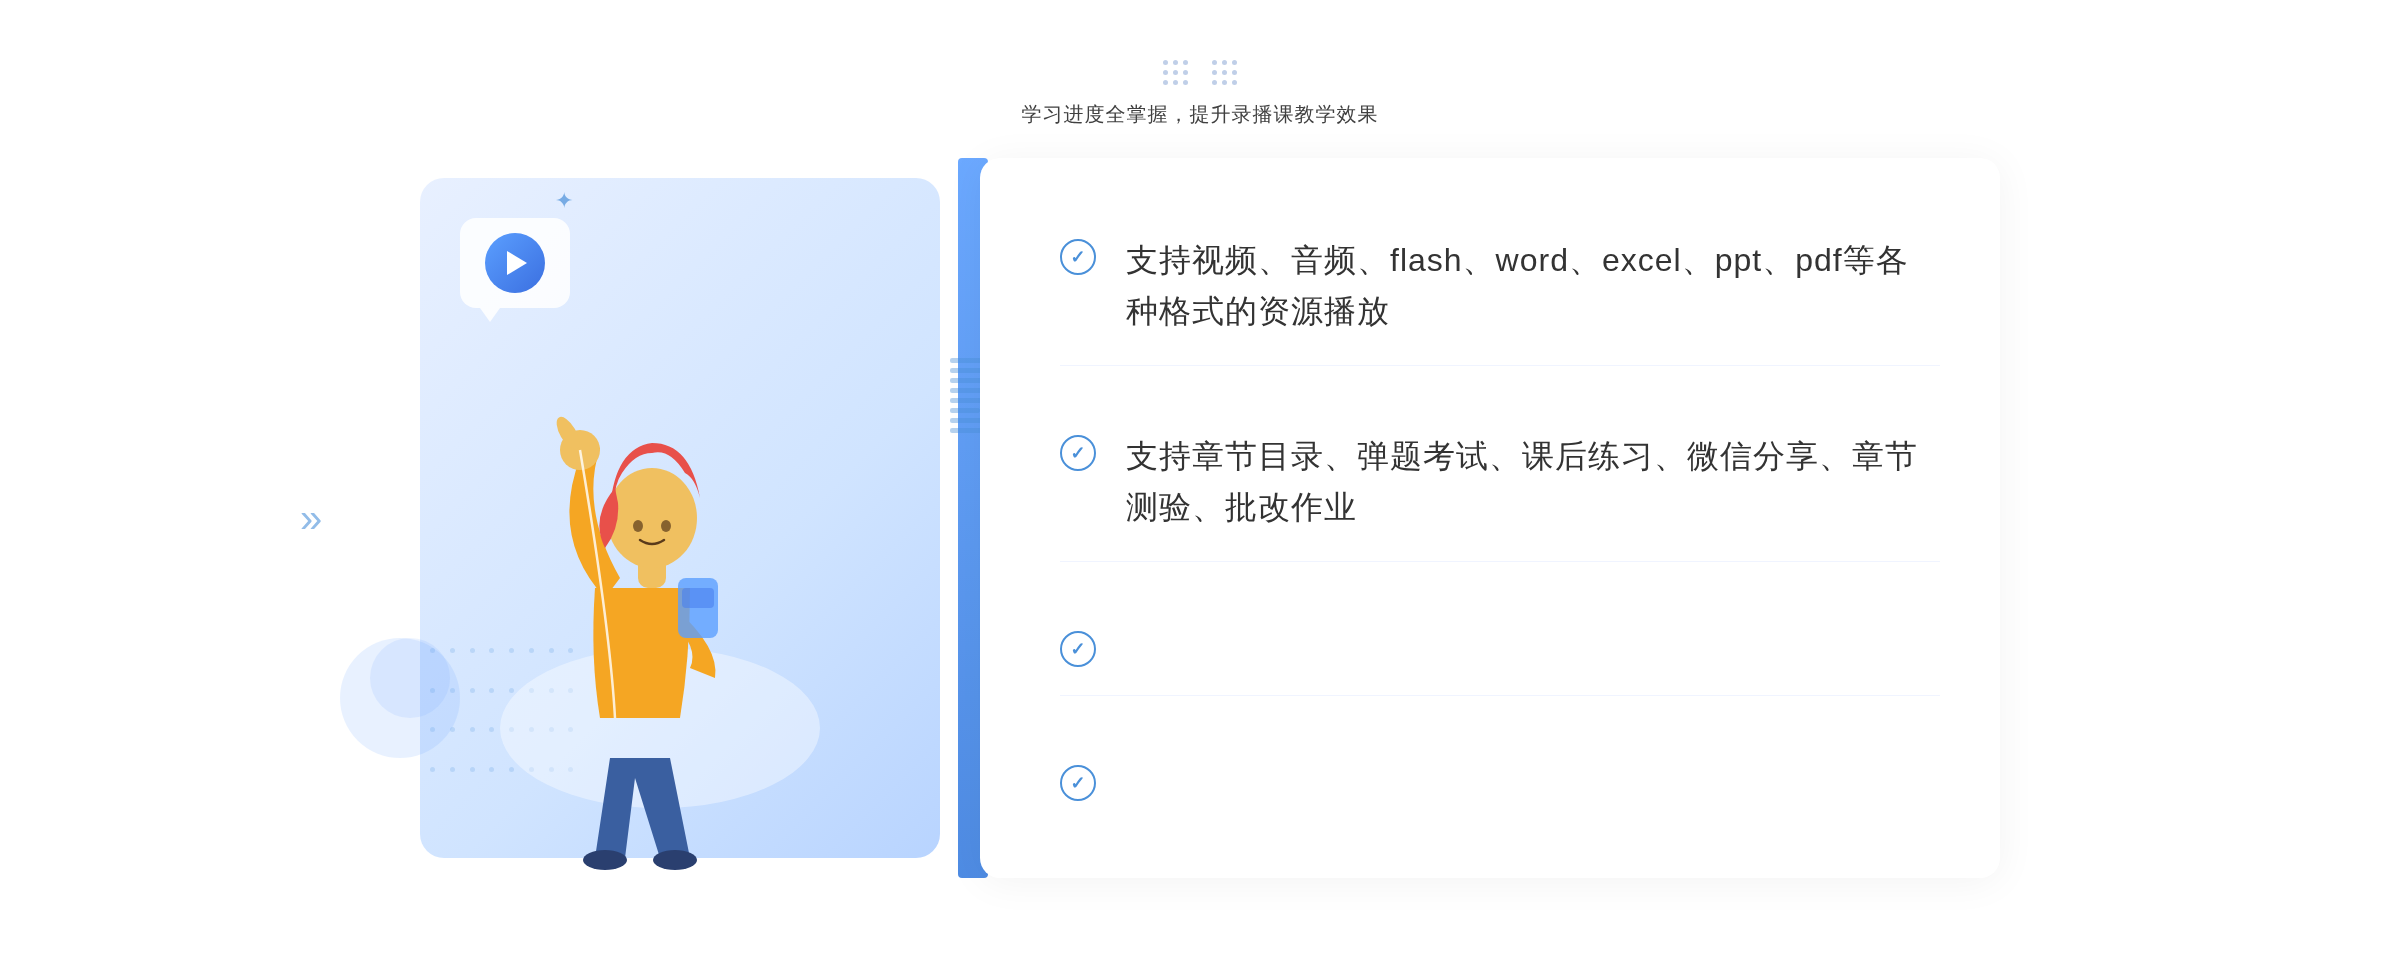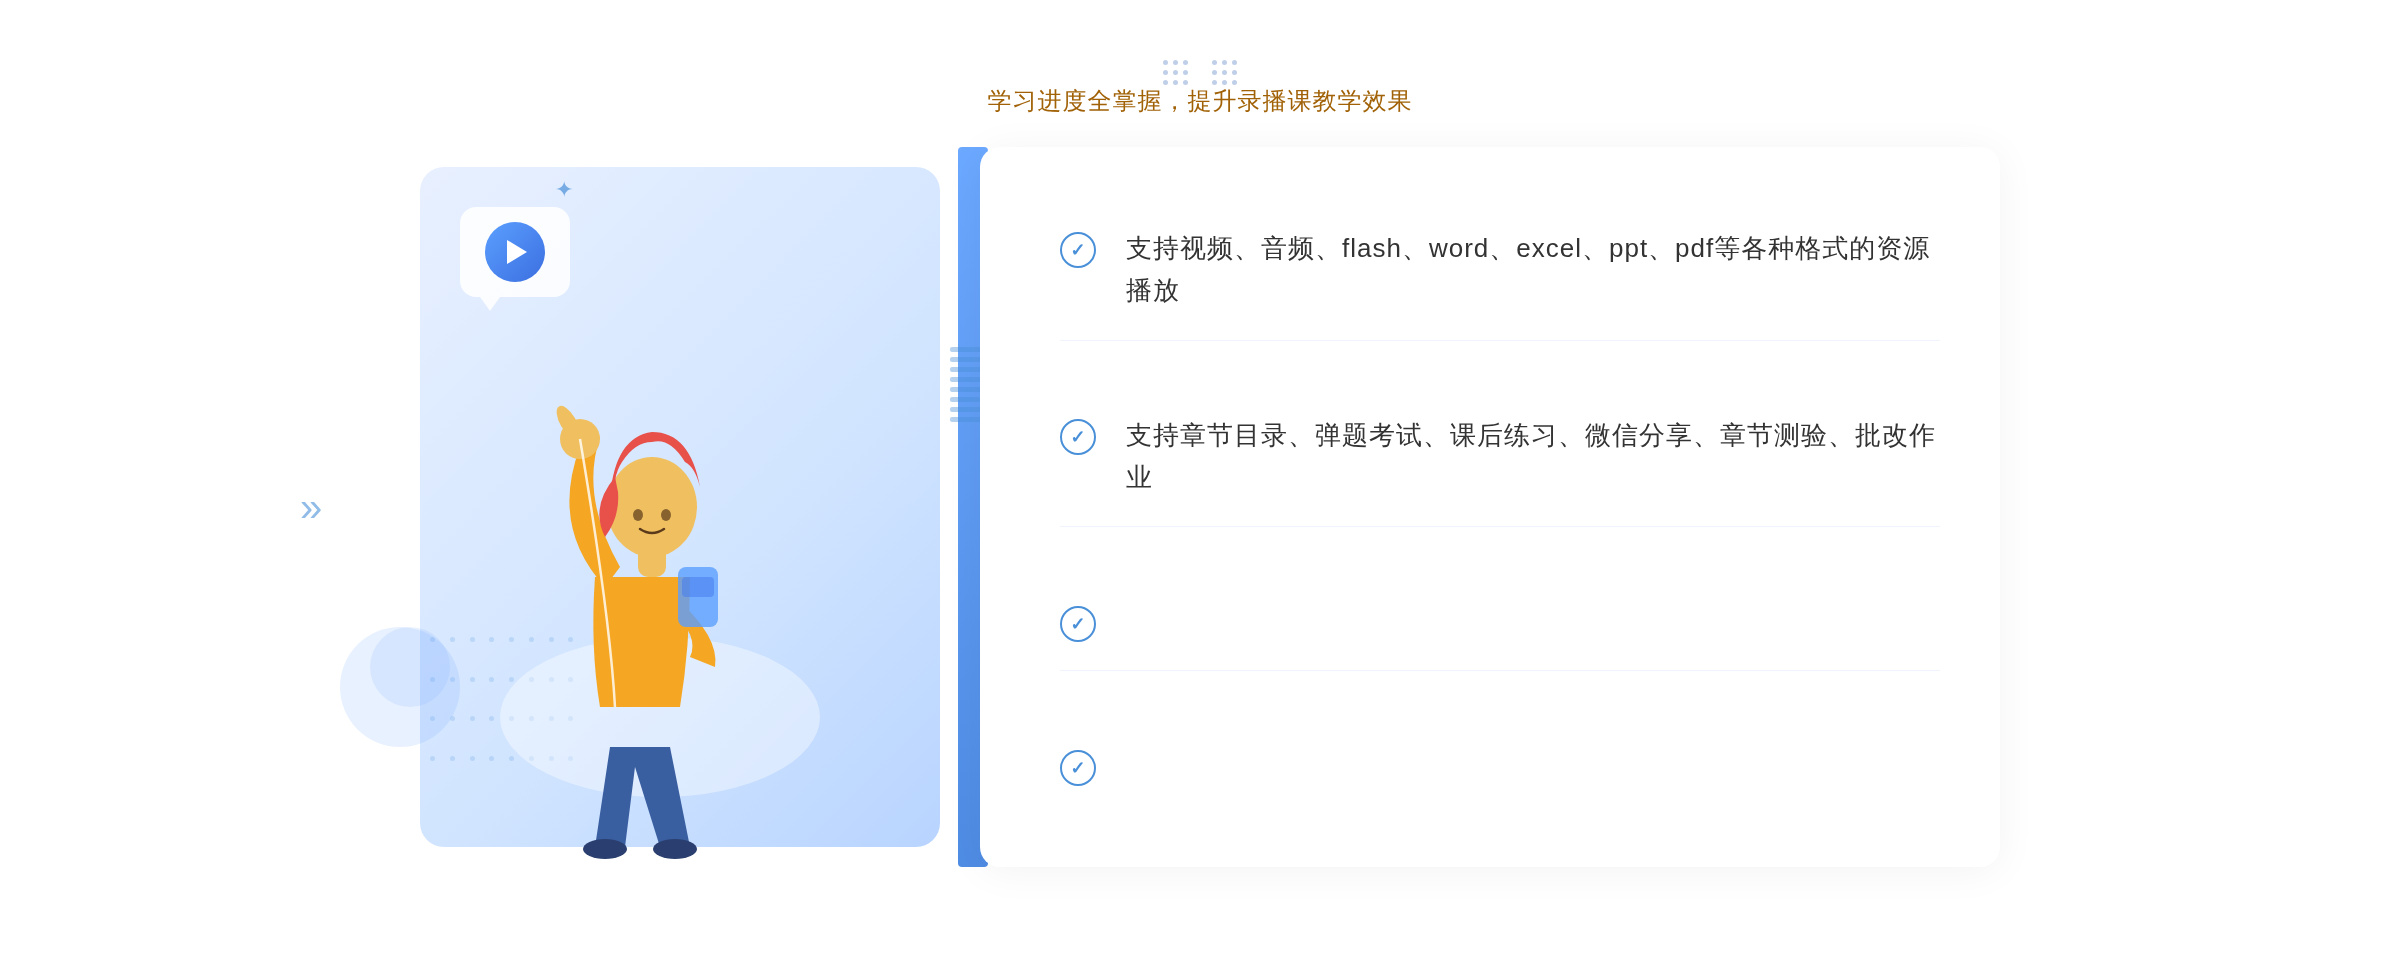--- a/index.html
+++ b/index.html
@@ -57,23 +57,23 @@
     }
 
     .main-title {
       font-size: 48px;
       font-weight: 600;
       color: #1a1a2e;
       letter-spacing: 2px;
     }
 
     .subtitle {
-      font-size: 24px;
-      color: #a16207;
-      margin-top: 0;
+      font-size: 20px;
+      color: #404040;
+      margin-top: 16px;
       letter-spacing: 1px;
     }
 
     
     .content-area {
       display: flex;
       align-items: stretch;
       width: 1600px;
       margin: 0 auto;
       position: relative;
@@ -285,21 +285,21 @@
     }
 
     .check-mark {
       color: #4a90d9;
       font-size: 18px;
       font-weight: bold;
       line-height: 1;
     }
 
     .feature-text {
-      font-size: 26px;
+      font-size: 32px;
       color: #333;
       line-height: 1.6;
       letter-spacing: 1px;
     }
   </style>
 </head>
 <body>
 
 <div class="page-wrapper">
 

